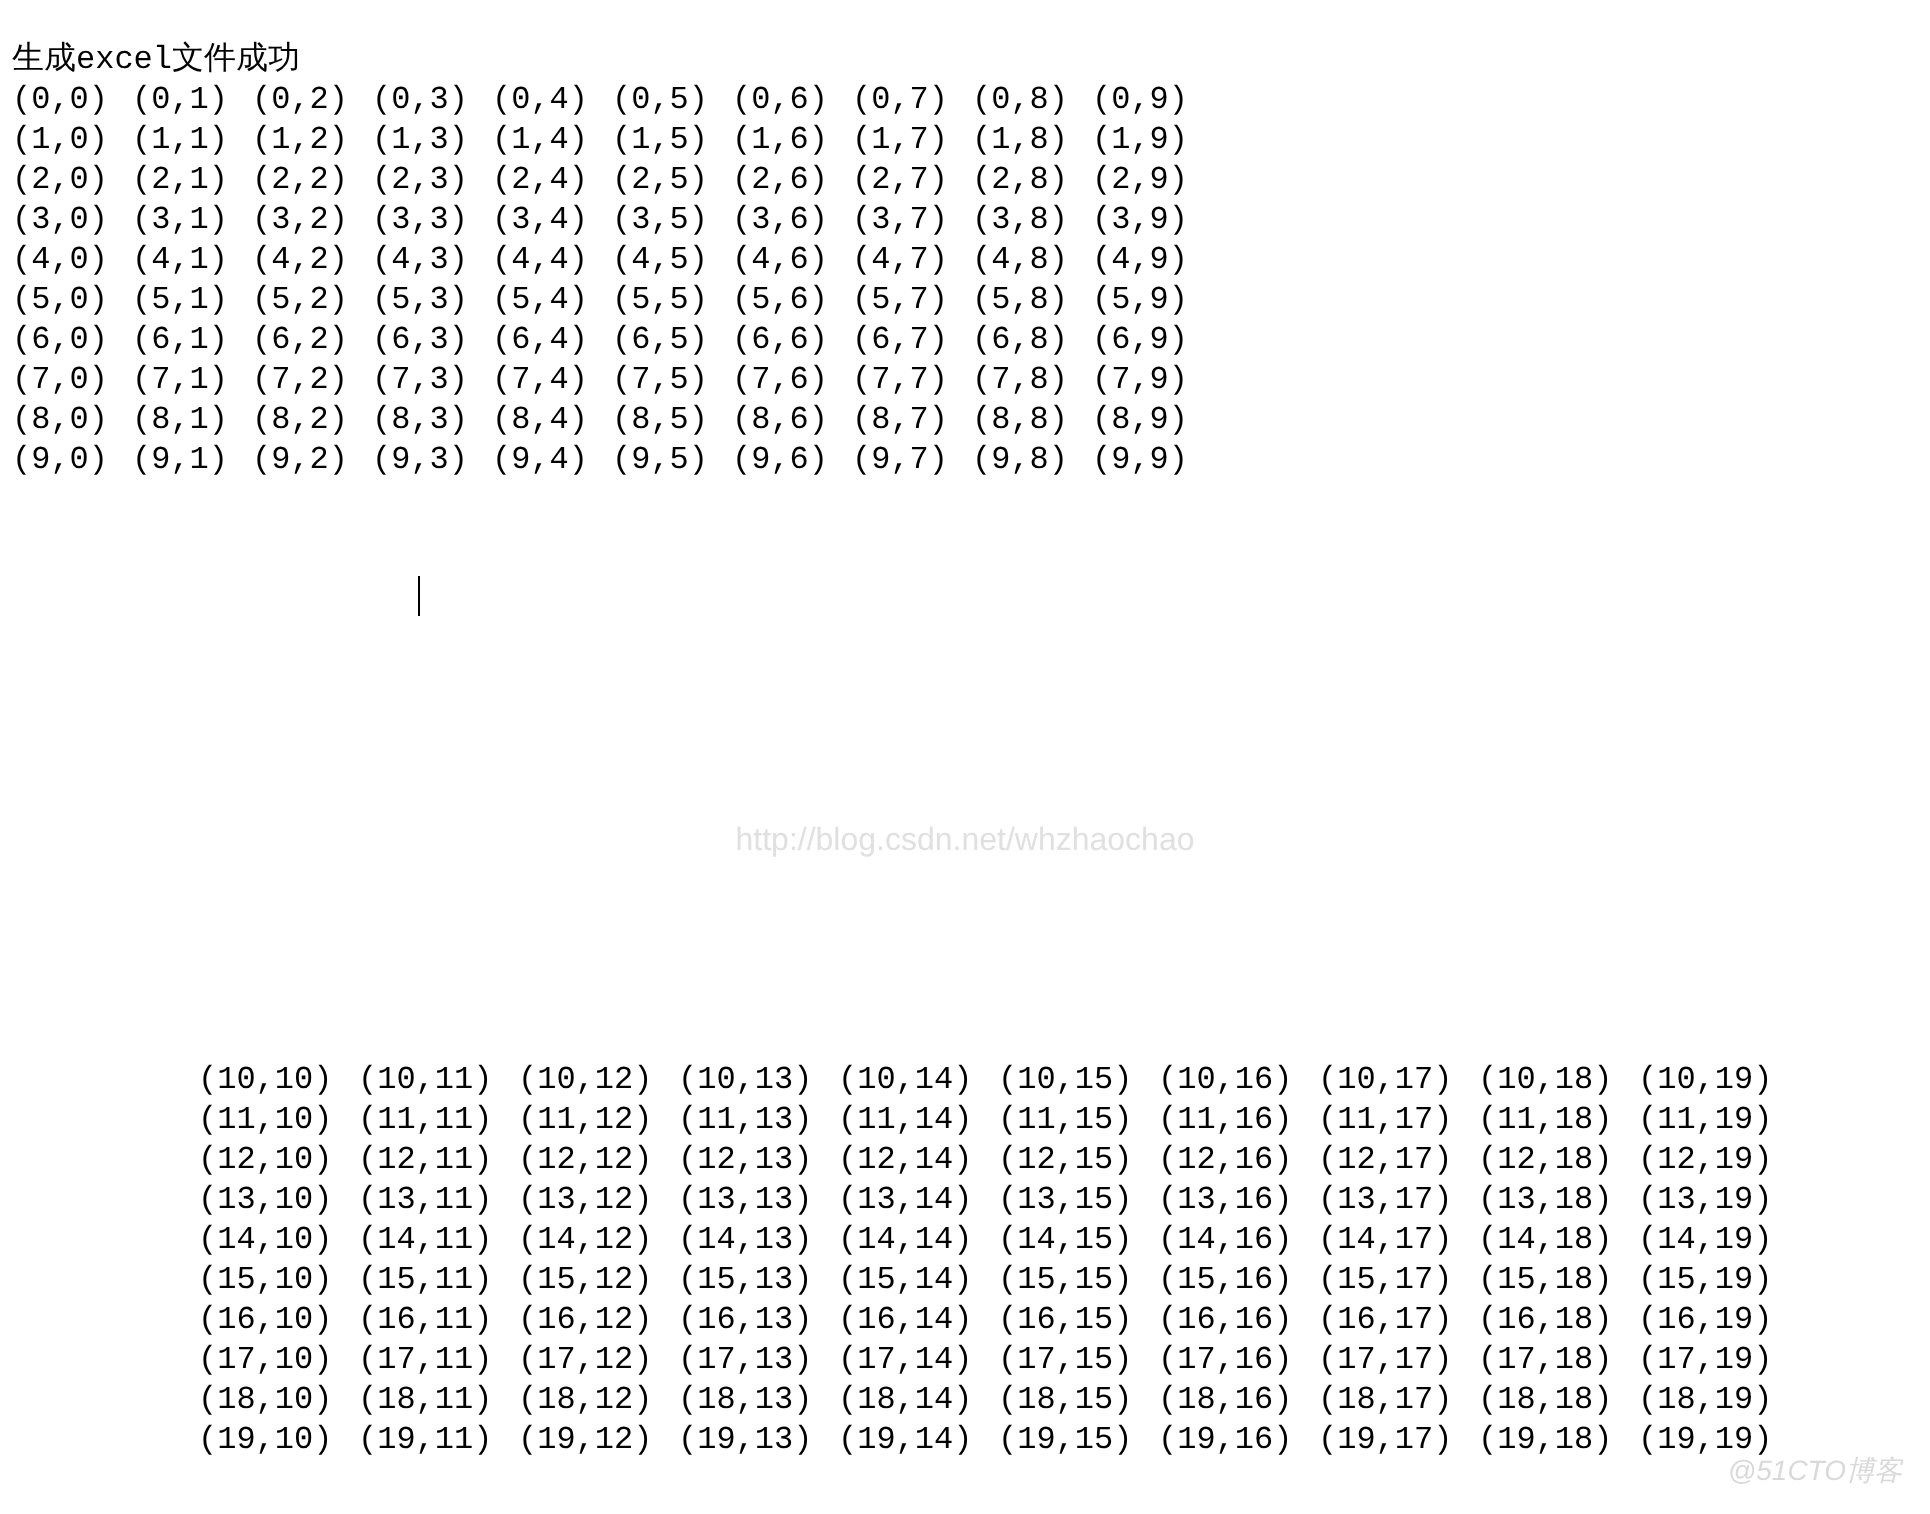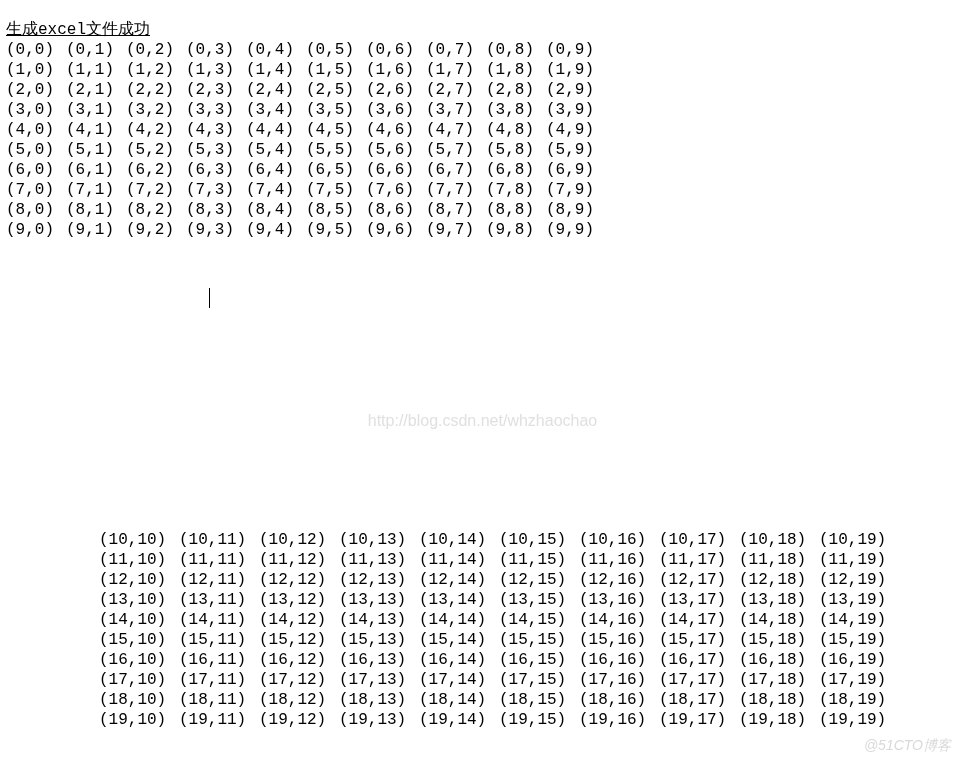--- a/index.html
+++ b/index.html
@@ -9,21 +9,20 @@
       background: #ffffff;
       font-family: "Courier New", monospace;
       font-size: 16px;
       color: #000000;
       position: relative;
       overflow: hidden;
     }
     .output-block {
       white-space: pre;
       line-height: 1.25;
-      text-decoration: underline;
     }
     .block-1 {
       position: absolute;
       top: 0px;
       left: 6px;
     }
     .block-2 {
       position: absolute;
       top: 530px;
       left: 99px;
@@ -42,21 +41,21 @@
       left: 50%;
       transform: translateX(-50%);
       color: #e0e0e0;
       font-family: sans-serif;
       font-size: 16px;
       white-space: nowrap;
       text-align: right;
     }
     .watermark-corner {
       position: absolute;
-      bottom: 2px;
+      bottom: 12px;
       right: 14px;
       color: #d9d9d9;
       font-family: sans-serif;
       font-size: 14px;
       font-style: italic;
     }
     .cell { display: inline-block; }
     .cell1 { width: 60px; }
     .cell2 { width: 80px; }
   </style>

